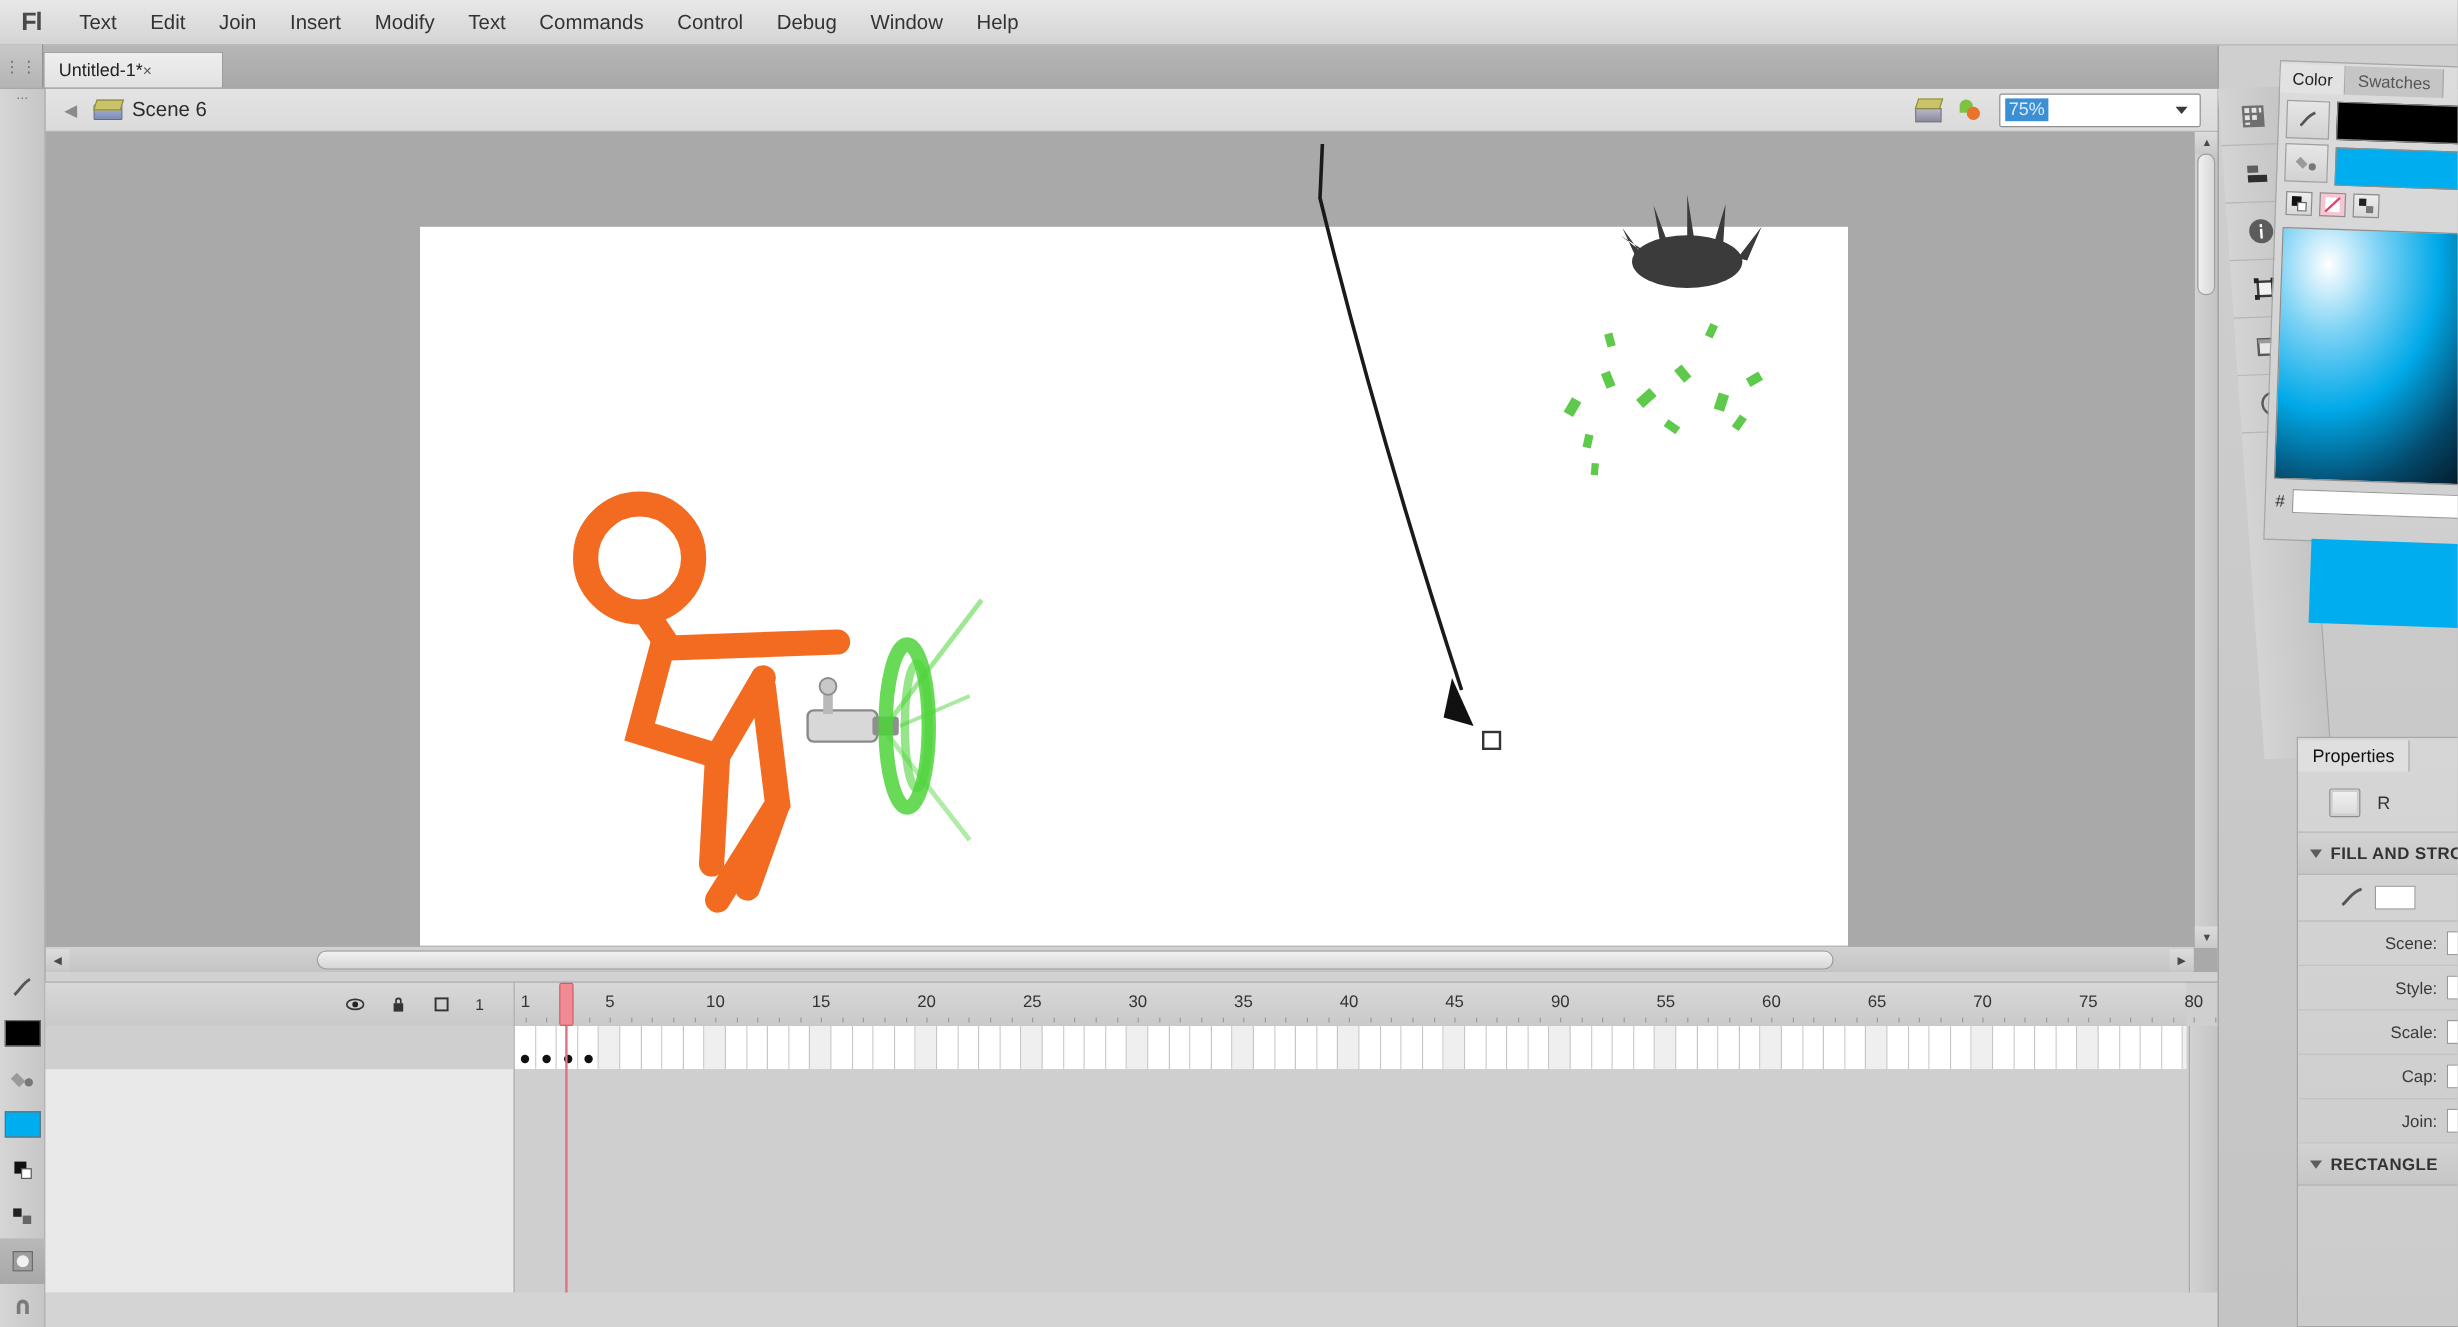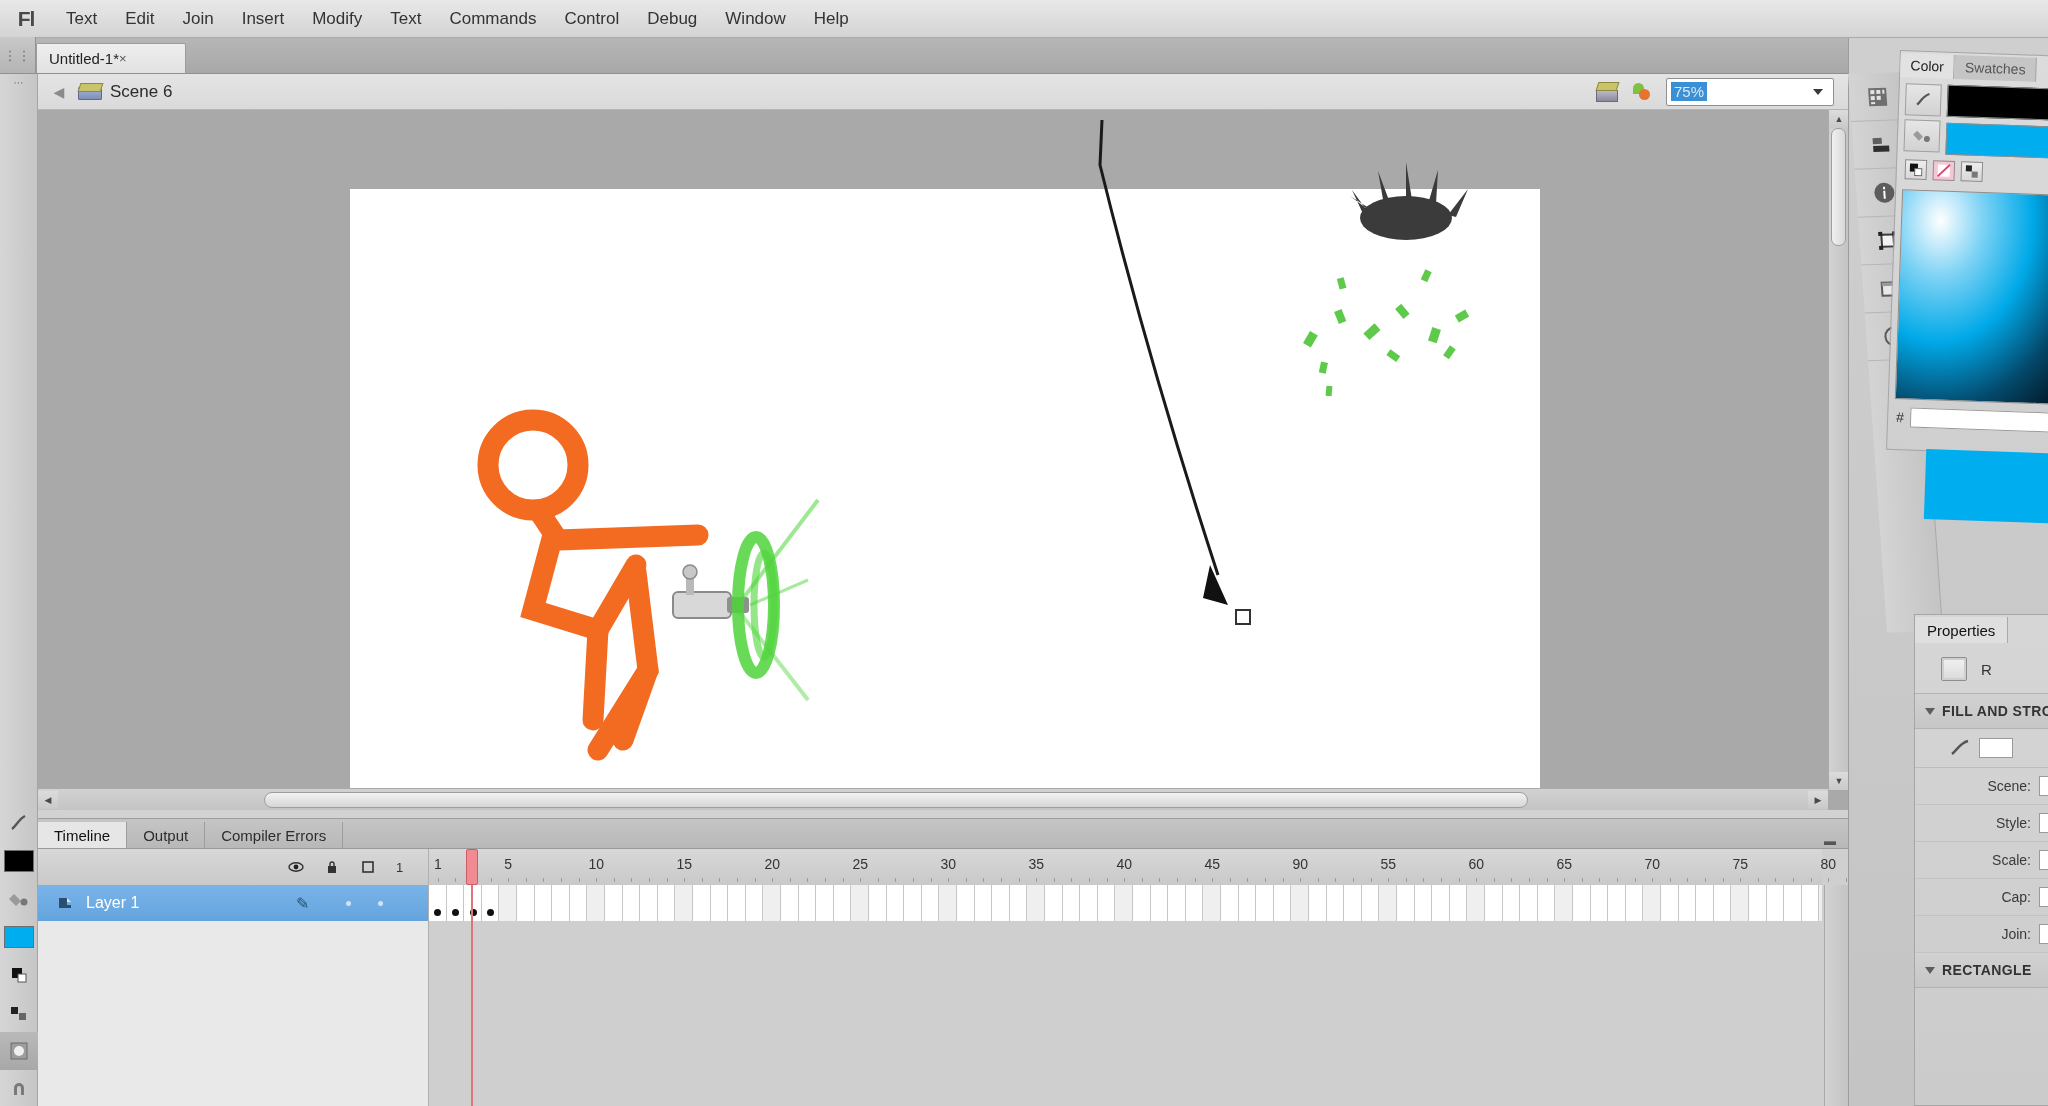--- a/index.html
+++ b/index.html
@@ -374,26 +374,20 @@
       </div>
       <div class="lt-icon">
         <svg width="20" height="20" viewBox="0 0 20 20">
             <path d="M5 16 L5 9 A5 5 0 0 1 15 9 L15 16 L12 16 L12 9 A2 2 0 0 0 8 9 L8 16 Z" fill="#7a7a7a"></path>
           </svg>
       </div>
     </div>
   </div>
 
   <div class="tlpanel">
-    <div class="tltabs">
-      <div class="tltab active">Timeline</div>
-      <div class="tltab">Output</div>
-      <div class="tltab">Compiler Errors</div>
-      <div class="tl-collapse">▬</div>
-    </div>
 
     <div class="tlbody">
       <div class="layerhdr">
         <svg class="hicon" viewBox="0 0 16 16">
             <ellipse cx="8" cy="8" rx="7" ry="4.2" fill="none" stroke="#333" stroke-width="1.4"></ellipse>
             <circle cx="8" cy="8" r="2.4" fill="#222"></circle>
           </svg>
         <svg class="hicon" viewBox="0 0 16 16">
             <rect x="4" y="7" width="8" height="7" fill="#333"></rect>
             <path d="M6 7 V5 a2 2 0 0 1 4 0 V7" fill="none" stroke="#333" stroke-width="1.4"></path>
@@ -511,30 +505,20 @@
           <div class="fnum" style="left: 959.2px;">55</div>
           <div class="fnum" style="left: 1047.2px;">60</div>
           <div class="fnum" style="left: 1135.2px;">65</div>
           <div class="fnum" style="left: 1223.2px;">70</div>
           <div class="fnum" style="left: 1311.2px;">75</div>
           <div class="fnum" style="left: 1399.2px;">80</div>
           <div class="fnum" style="left: 1487.2px;">85</div>
           <div class="fnum" style="left: 1575.2px;">90</div>
         </div>
 
-      <div class="layerrow">
-        <svg style="margin-left:18px;" width="18" height="18" viewBox="0 0 18 18">
-            <path d="M3 4 h8 v7 h4 v3 H3 z" fill="#2b4f71"></path>
-            <path d="M11 4 l4 4 h-4 z" fill="#e8e8e8"></path>
-          </svg>
-        <span class="layername">Layer 1</span>
-        <span class="lyr-pencil">✎</span>
-        <span class="lyr-dot" style="left:308px;"></span>
-        <span class="lyr-dot" style="left:340px;"></span>
-      </div>
       <div class="layerstack"></div>
 
       <div class="framestrip" id="framestrip">
           <div class="fcell" style="left: 0px;"></div>
           <div class="fcell" style="left: 17.6px;"></div>
           <div class="fcell" style="left: 35.2px;"></div>
           <div class="fcell" style="left: 52.8px;"></div>
           <div class="fcell shade" style="left: 70.4px;"></div>
           <div class="fcell" style="left: 88px;"></div>
           <div class="fcell" style="left: 105.6px;"></div>

